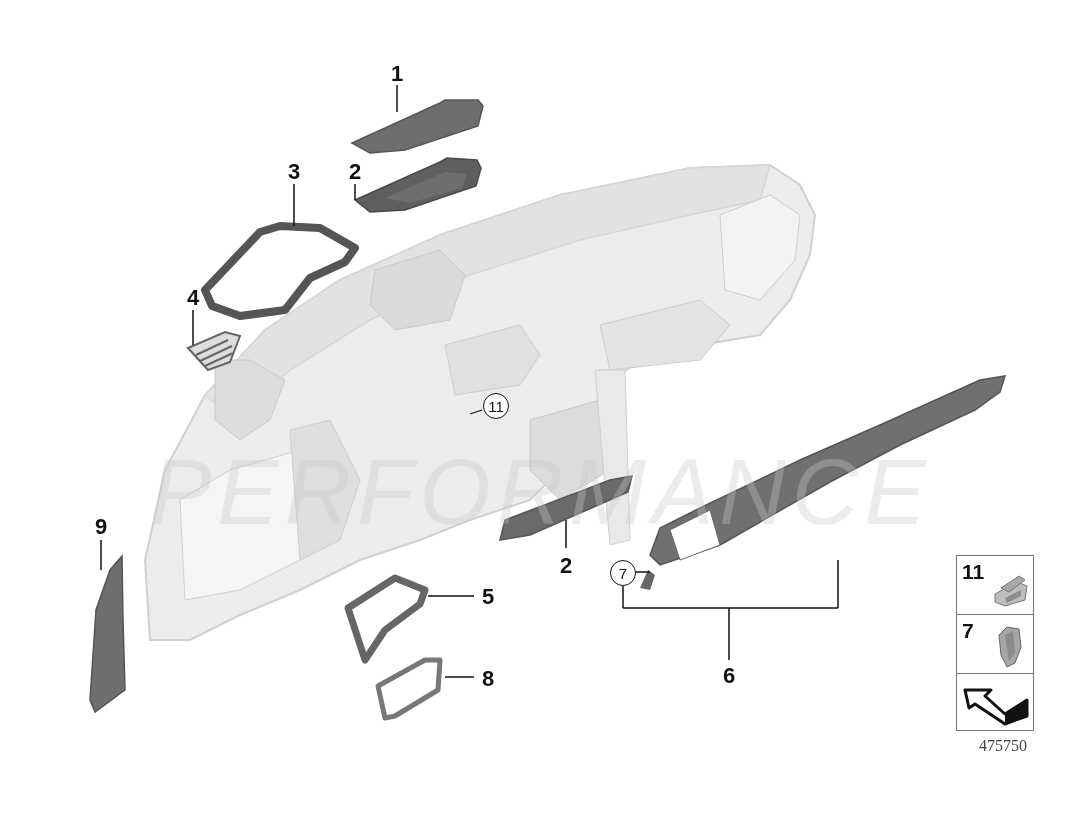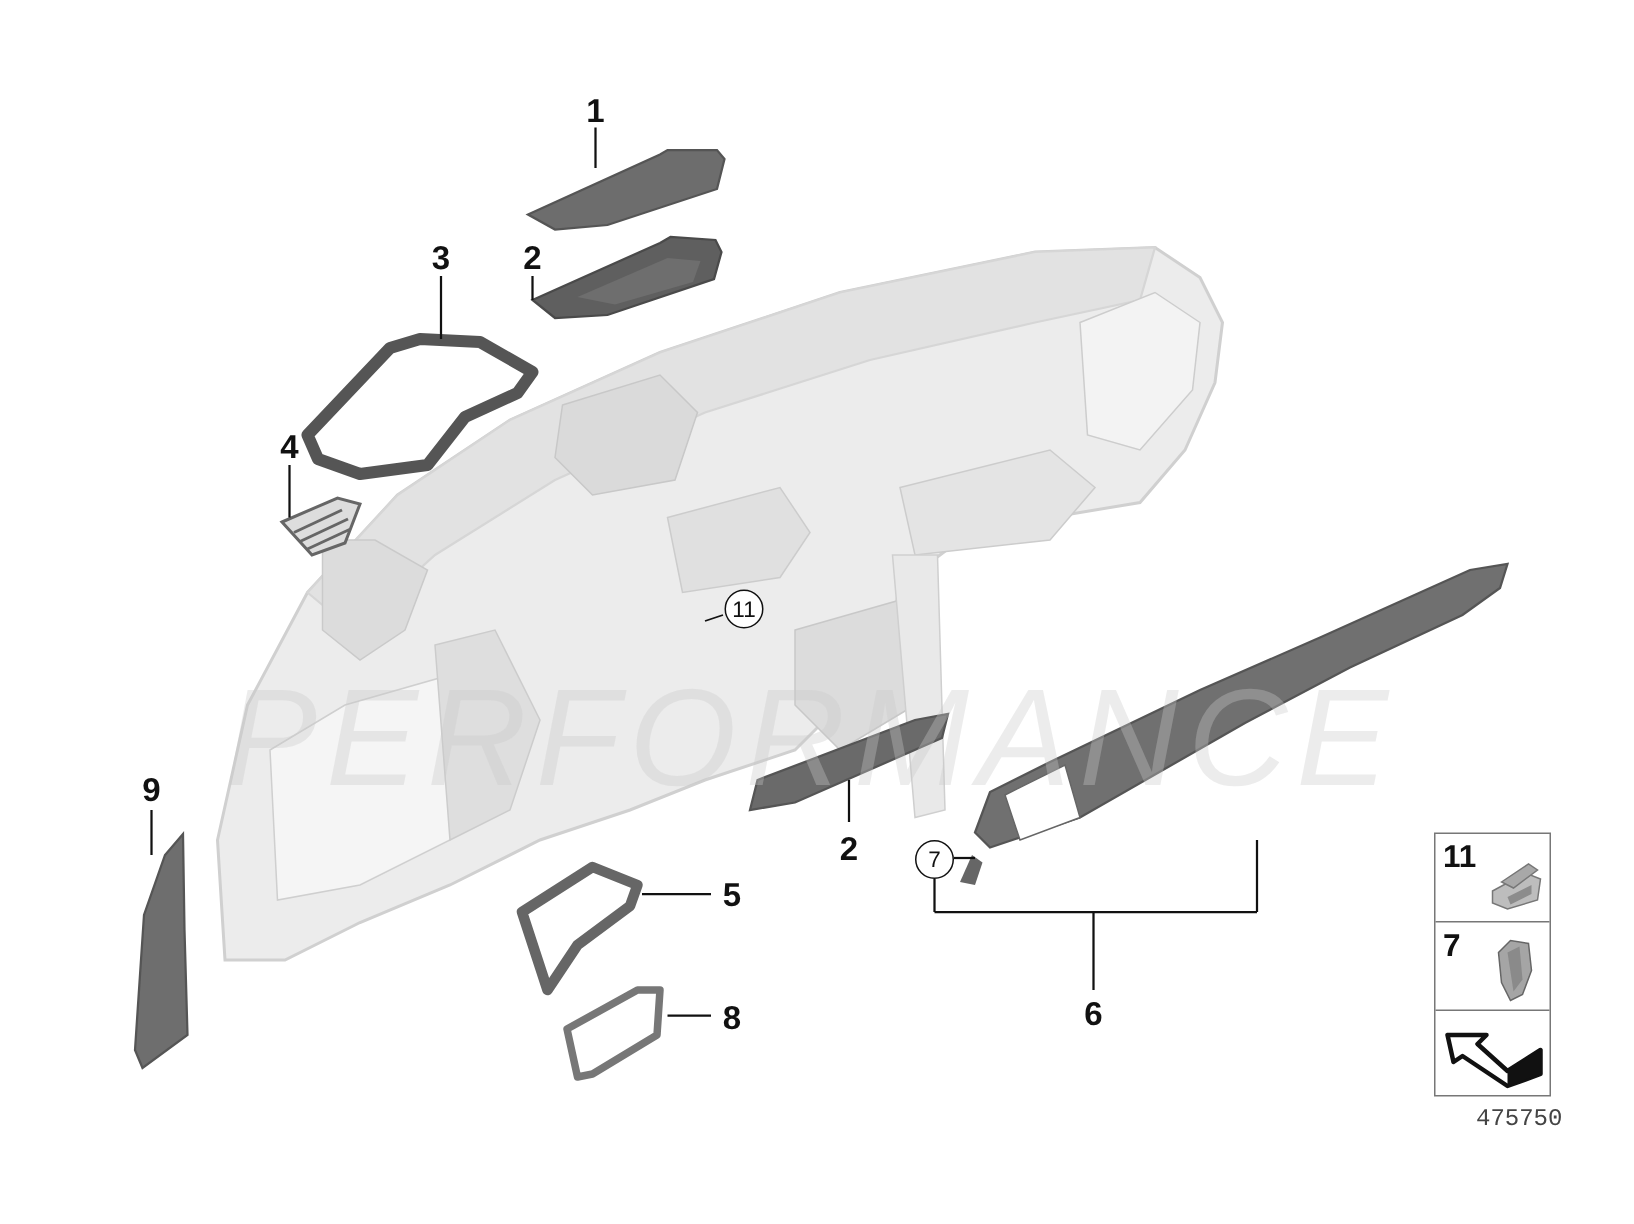--- a/index.html
+++ b/index.html
@@ -4,21 +4,21 @@
 <style>
   html,body{margin:0;padding:0;background:#ffffff;}
   body{width:1089px;height:816px;overflow:hidden;position:relative;font-family:"Liberation Sans",sans-serif;}
   #diagram{position:absolute;left:0;top:0;width:1089px;height:816px;}
   .callout{position:absolute;font-family:"Liberation Sans",sans-serif;font-weight:bold;font-size:22px;color:#111;line-height:1;transform:translate(-50%,-50%);cursor:pointer;}
   .circled{position:absolute;width:26px;height:26px;border:1.6px solid #111;border-radius:50%;background:#fff;display:flex;align-items:center;justify-content:center;font-family:"Liberation Sans",sans-serif;font-size:15px;color:#111;transform:translate(-50%,-50%);cursor:pointer;box-sizing:border-box;}
   .legend{position:absolute;left:956px;top:555px;width:78px;border:1.5px solid #777;background:#fff;box-sizing:border-box;}
   .legend-cell{position:relative;height:59px;border-bottom:1.5px solid #777;box-sizing:border-box;}
   .legend-cell:last-child{border-bottom:none;height:56px;}
   .legend-num{position:absolute;left:5px;top:4px;font-weight:bold;font-size:21px;color:#111;font-family:"Liberation Sans",sans-serif;}
-  .ref-number{position:absolute;left:984px;top:737px;width:78px;text-align:left;font-size:16px;color:#444;font-family:Liberation Mono, monospace;}
+  .ref-number{position:absolute;left:964px;top:737px;width:78px;text-align:center;font-size:16px;color:#444;font-family:Liberation Serif, serif;}
   .watermark{position:absolute;left:150px;top:440px;font-family:Liberation Sans, sans-serif;font-style:italic;font-size:92px;letter-spacing:6px;color:rgba(200,200,200,0.35);pointer-events:none;white-space:nowrap;}
 </style>
 </head>
 <body>
 
 <svg id="diagram" viewBox="0 0 1089 816" xmlns="http://www.w3.org/2000/svg">
 
   <g>
     <path d="M150,640 L145,560 L165,470 L205,395 L265,330 L340,280 L440,235 L560,195 L690,168 L770,165 L800,185 L815,215 L810,255 L790,300 L760,335 L700,345 L640,360 L600,390 L590,440 L560,470 L530,500 L470,520 L420,540 L360,560 L300,590 L240,615 L190,640 Z" fill="#ececec" stroke="#d0d0d0" stroke-width="2"></path>
     <path d="M205,395 L265,330 L340,280 L440,235 L560,195 L690,168 L770,165 L760,200 L690,215 L580,240 L470,275 L370,320 L290,370 L235,420 Z" fill="#e2e2e2" stroke="#d6d6d6" stroke-width="1.5"></path>

